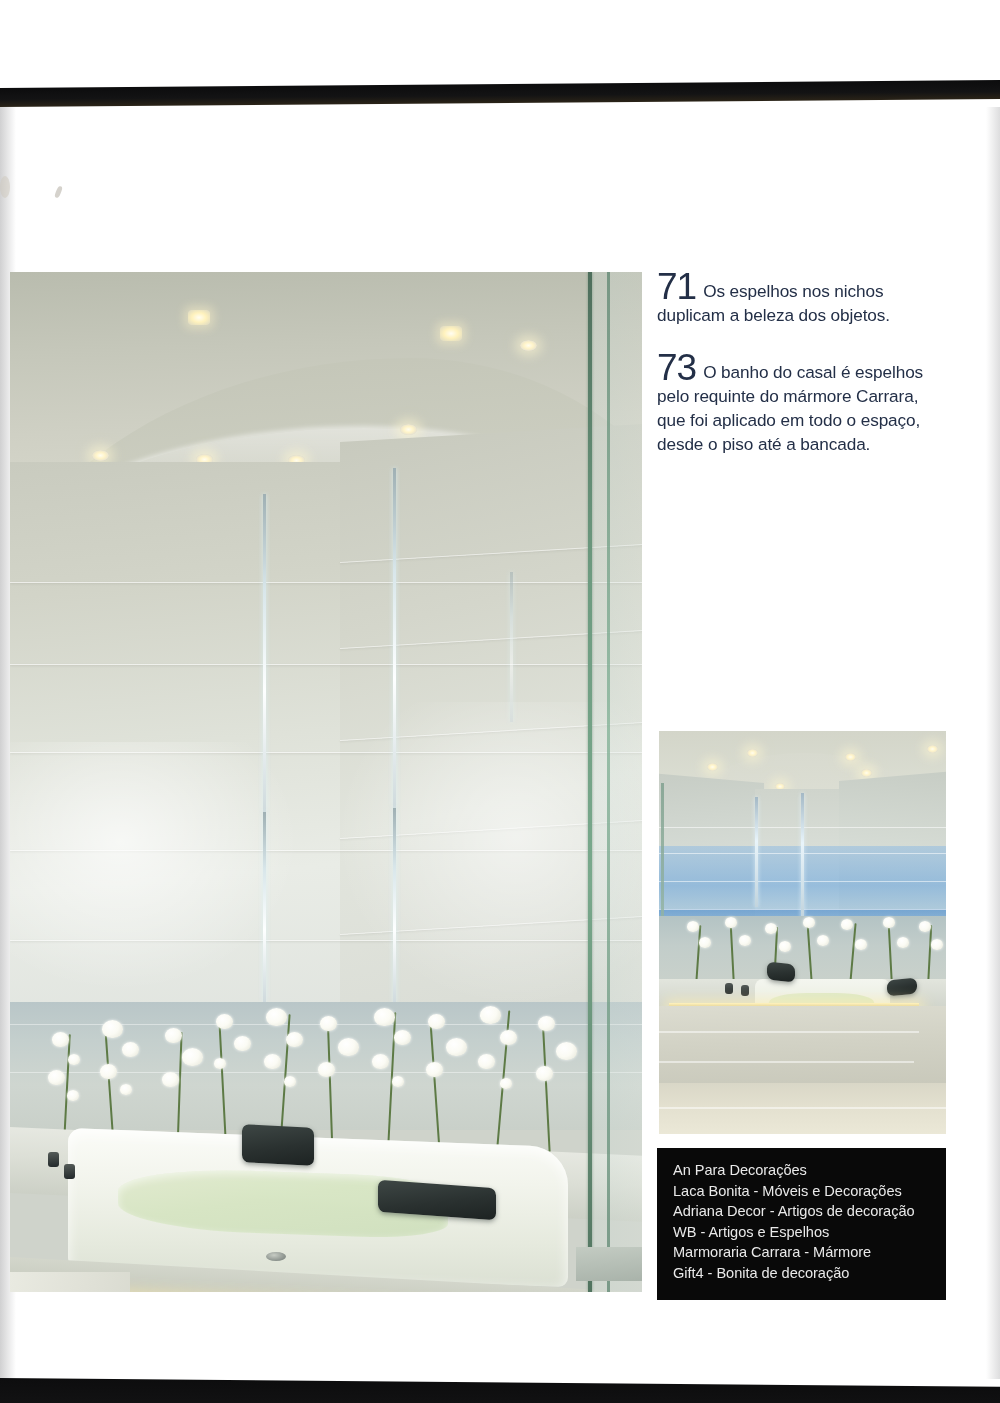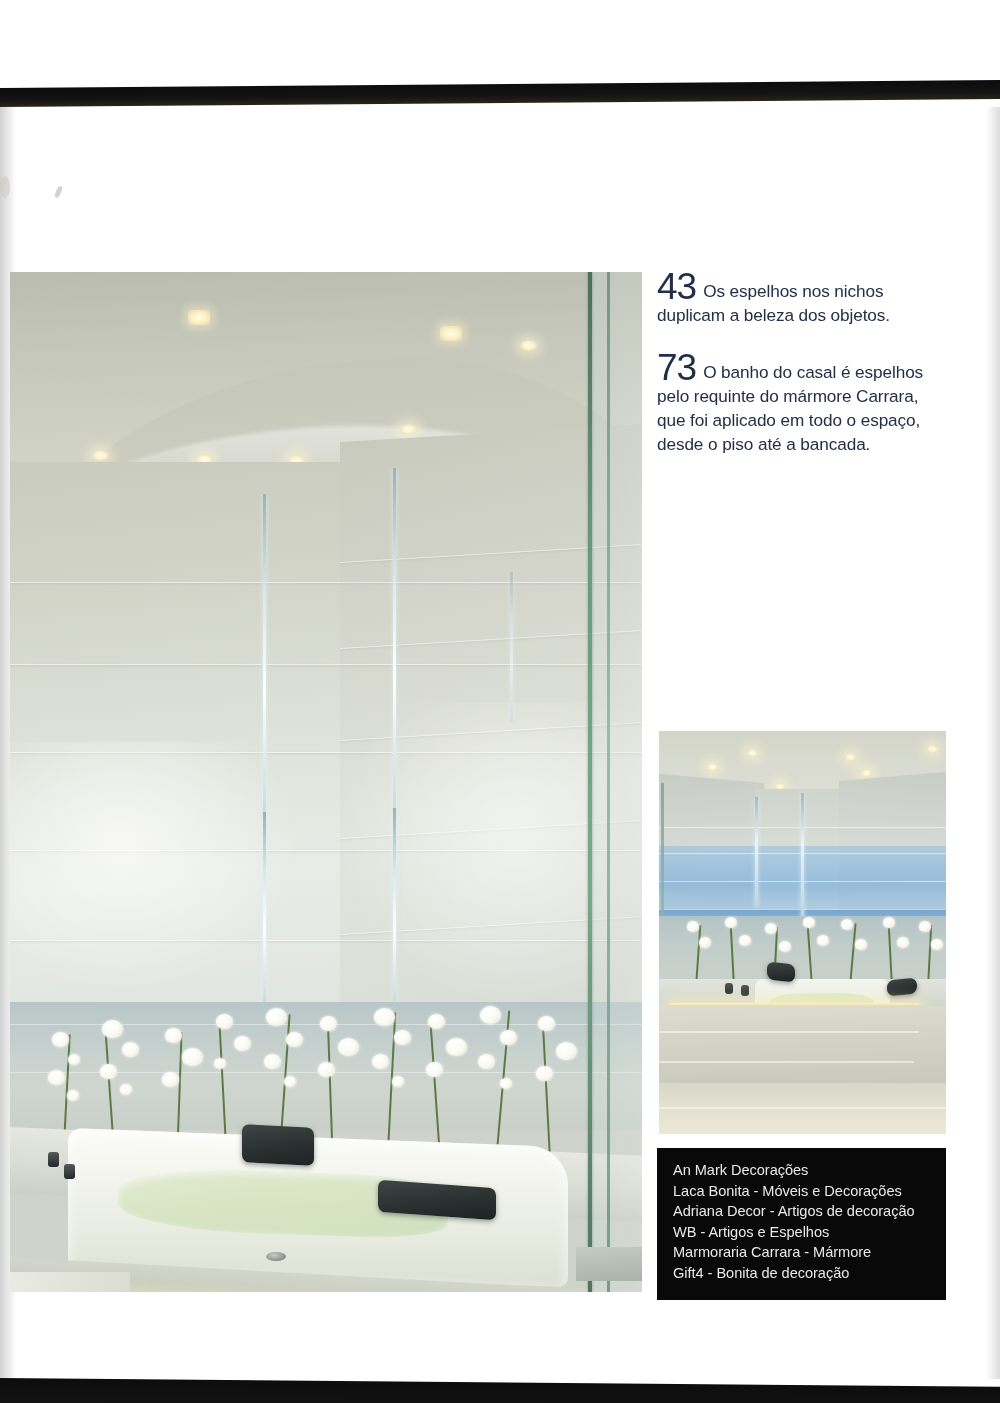--- a/index.html
+++ b/index.html
@@ -440,21 +440,21 @@
   <div class="glass-edge"></div>
   <div class="glass-edge2"></div>
   <div class="glass-foot"></div>
 </div>
 
 <div class="text-col">
 
 
   <div class="para">
     <div class="p-wrap">
-      <span class="para-num">43</span><span class="para-text">Os espelhos nos nichos duplicam a beleza dos objetos.</span>
+      <span class="para-num">71</span><span class="para-text">Os espelhos nos nichos duplicam a beleza dos objetos.</span>
     </div>
   </div>
 
 
   <div class="para">
     <div class="p-wrap">
       <span class="para-num">73</span><span class="para-text">O banho do casal é espelhos pelo requinte do mármore Carrara, que foi aplicado em todo o espaço, desde o piso até a bancada.</span>
     </div>
   </div>
 
@@ -535,21 +535,21 @@
 
   <div class="i-led"></div>
   <div class="i-base"></div>
   <div class="i-step" style="left:0;top:300px;width:260px;"></div>
   <div class="i-step" style="left:0;top:330px;width:255px;"></div>
   <div class="i-floor"></div>
   <div class="i-step" style="left:0;top:376px;width:287px;"></div>
 </div>
 
 <div class="credits">
-  <div class="credit-line">An Mark Decorações</div>
+  <div class="credit-line">An Para Decorações</div>
   <div class="credit-line">Laca Bonita - Móveis e Decorações</div>
   <div class="credit-line">Adriana Decor - Artigos de decoração</div>
   <div class="credit-line">WB - Artigos e Espelhos</div>
   <div class="credit-line">Marmoraria Carrara - Mármore</div>
   <div class="credit-line">Gift4 - Bonita de decoração</div>
 </div>
 
 <div class="scan-bar-bottom"></div>
 
 </body></html>

